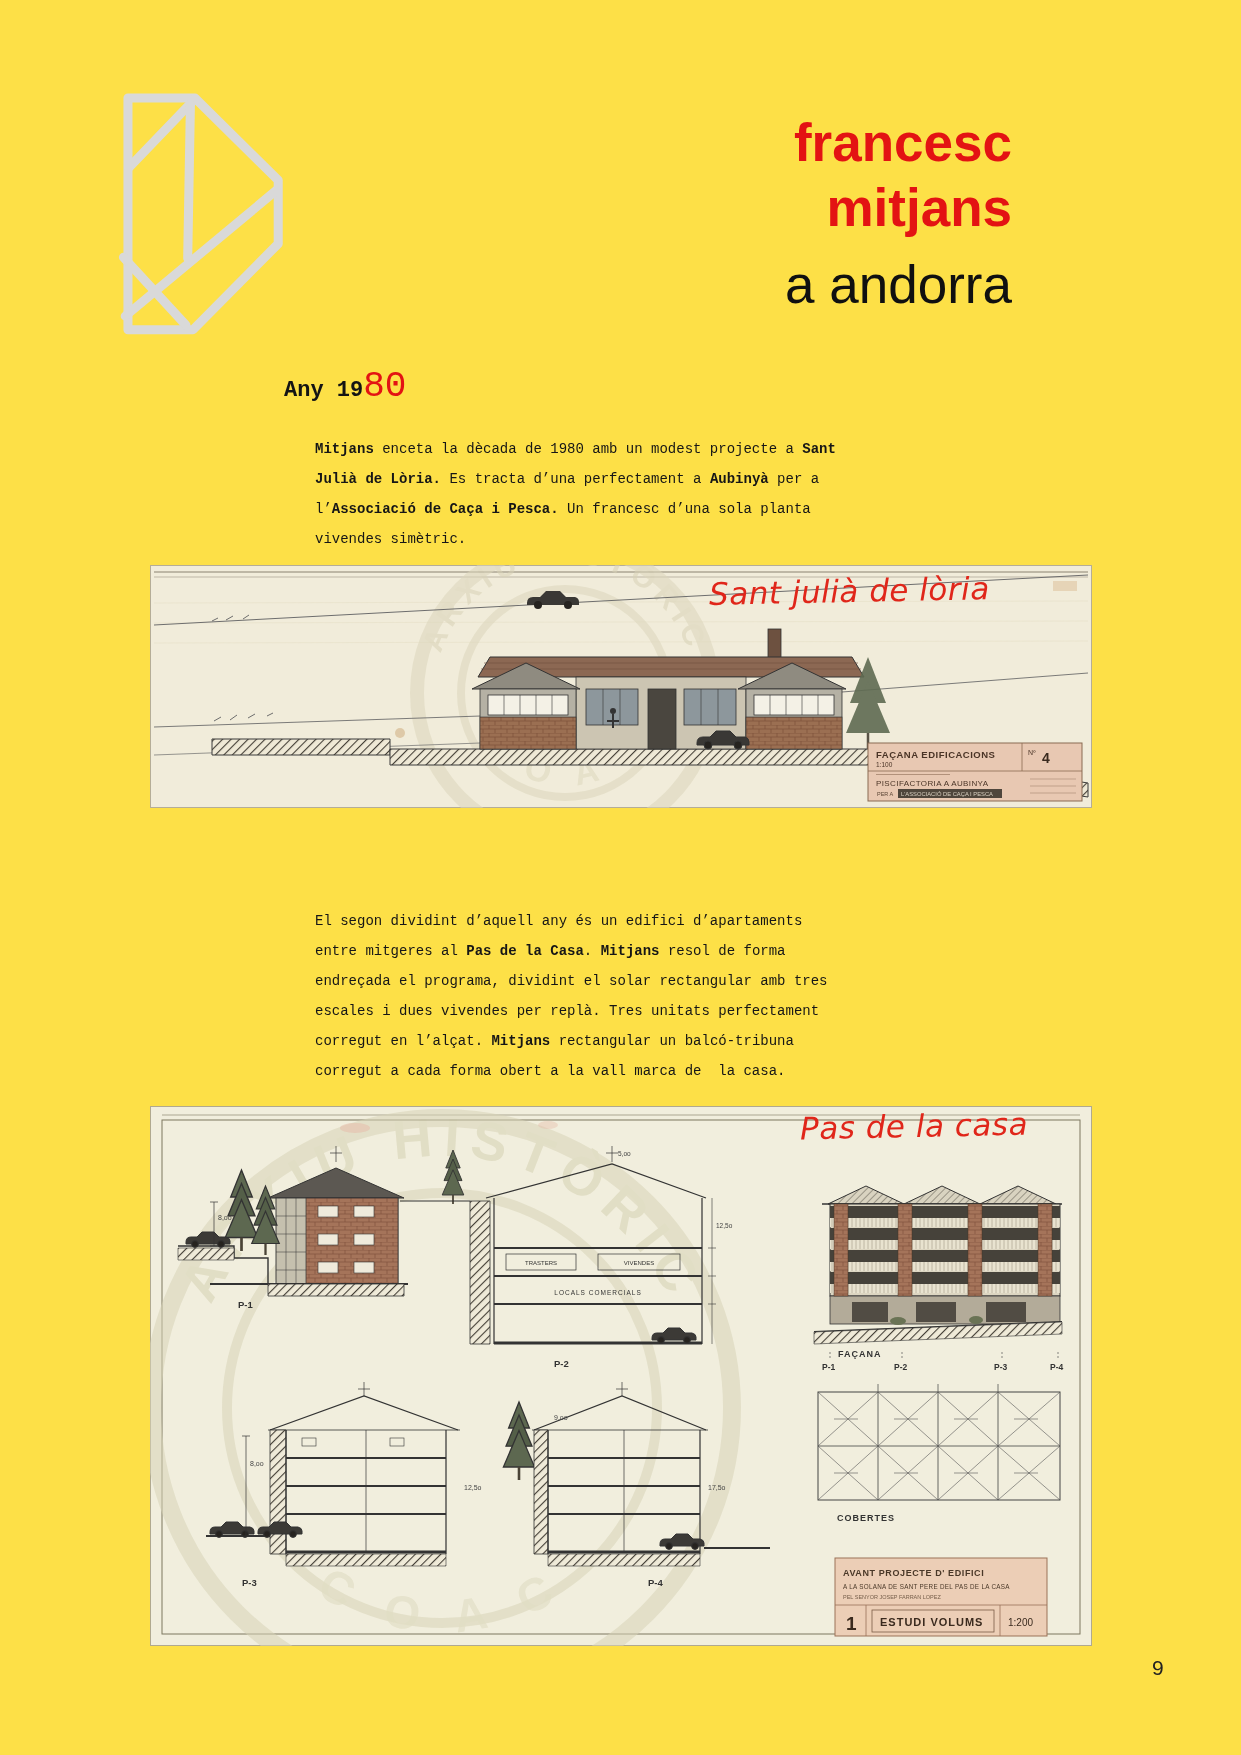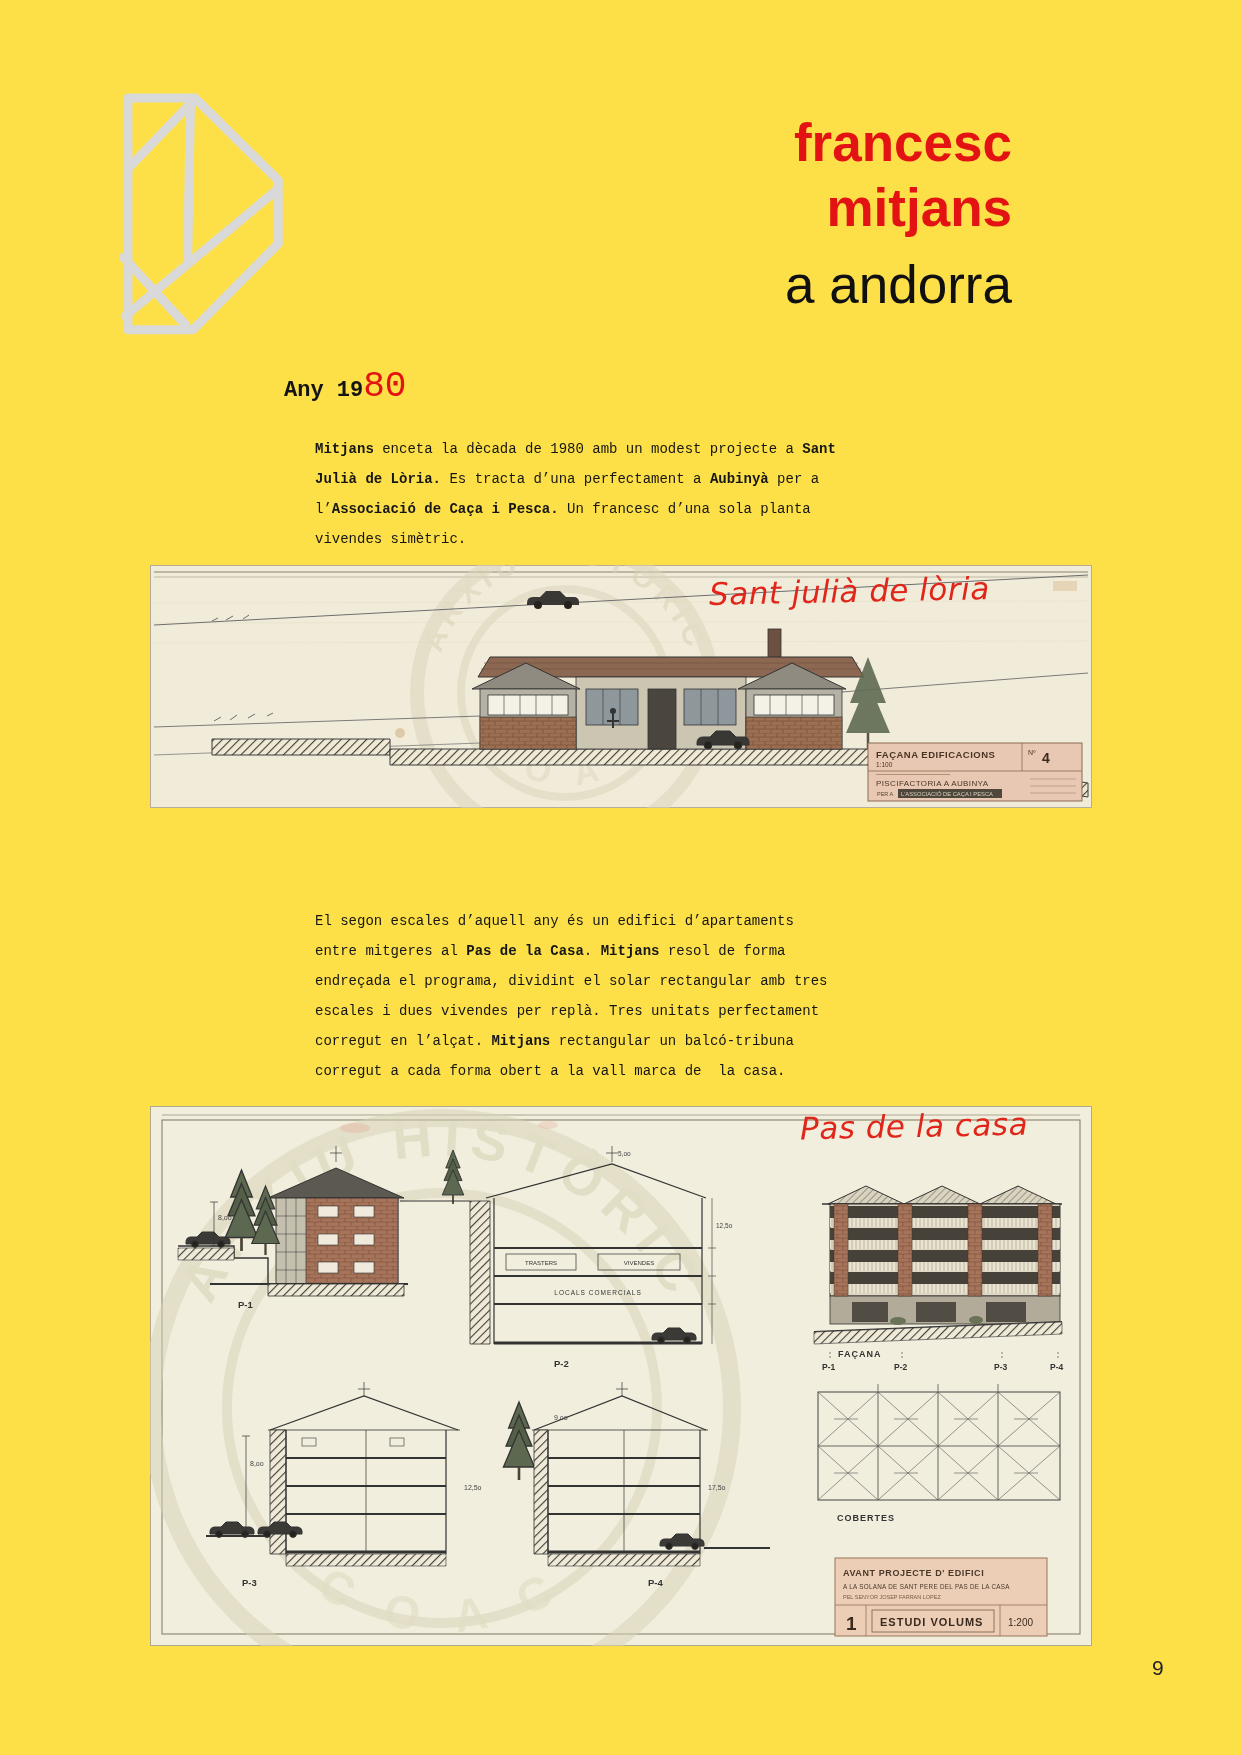--- a/index.html
+++ b/index.html
@@ -179,21 +179,21 @@
         <text x="751" y="231" font-size="5.8" fill="#d8cfc0">L'ASSOCIACIÓ DE CAÇA I PESCA</text>
         <line x1="880" y1="214" x2="926" y2="214" stroke="#9b7a62" stroke-width="0.5"></line>
         <line x1="880" y1="221" x2="926" y2="221" stroke="#9b7a62" stroke-width="0.5"></line>
         <line x1="880" y1="228" x2="926" y2="228" stroke="#9b7a62" stroke-width="0.5"></line>
       </g>
     </svg>
     <span class="hand" style="color: rgb(224, 38, 26);">Sant julià de lòria</span>
   </div>
 
   <div class="para" id="para2">
-      <div class="tline"><span>El segon escales d’aquell any és un edifici d’apartaments</span></div>
+      <div class="tline"><span>El segon dividint d’aquell any és un edifici d’apartaments</span></div>
       <div class="tline"><span>entre mitgeres al </span><span class="b">Pas de la Casa</span><span>. </span><span class="b">Mitjans</span><span> resol de forma</span></div>
       <div class="tline"><span>endreçada el programa, dividint el solar rectangular amb tres</span></div>
       <div class="tline"><span>escales i dues vivendes per replà. Tres unitats perfectament</span></div>
       <div class="tline"><span>corregut en l’alçat. </span><span class="b">Mitjans</span><span> rectangular un balcó-tribuna</span></div>
       <div class="tline"><span>corregut a cada forma obert a la vall marca de  la casa.</span></div>
     </div>
 
   <div class="figure" id="fig2">
     <svg viewBox="0 0 942 540">
       <defs>

